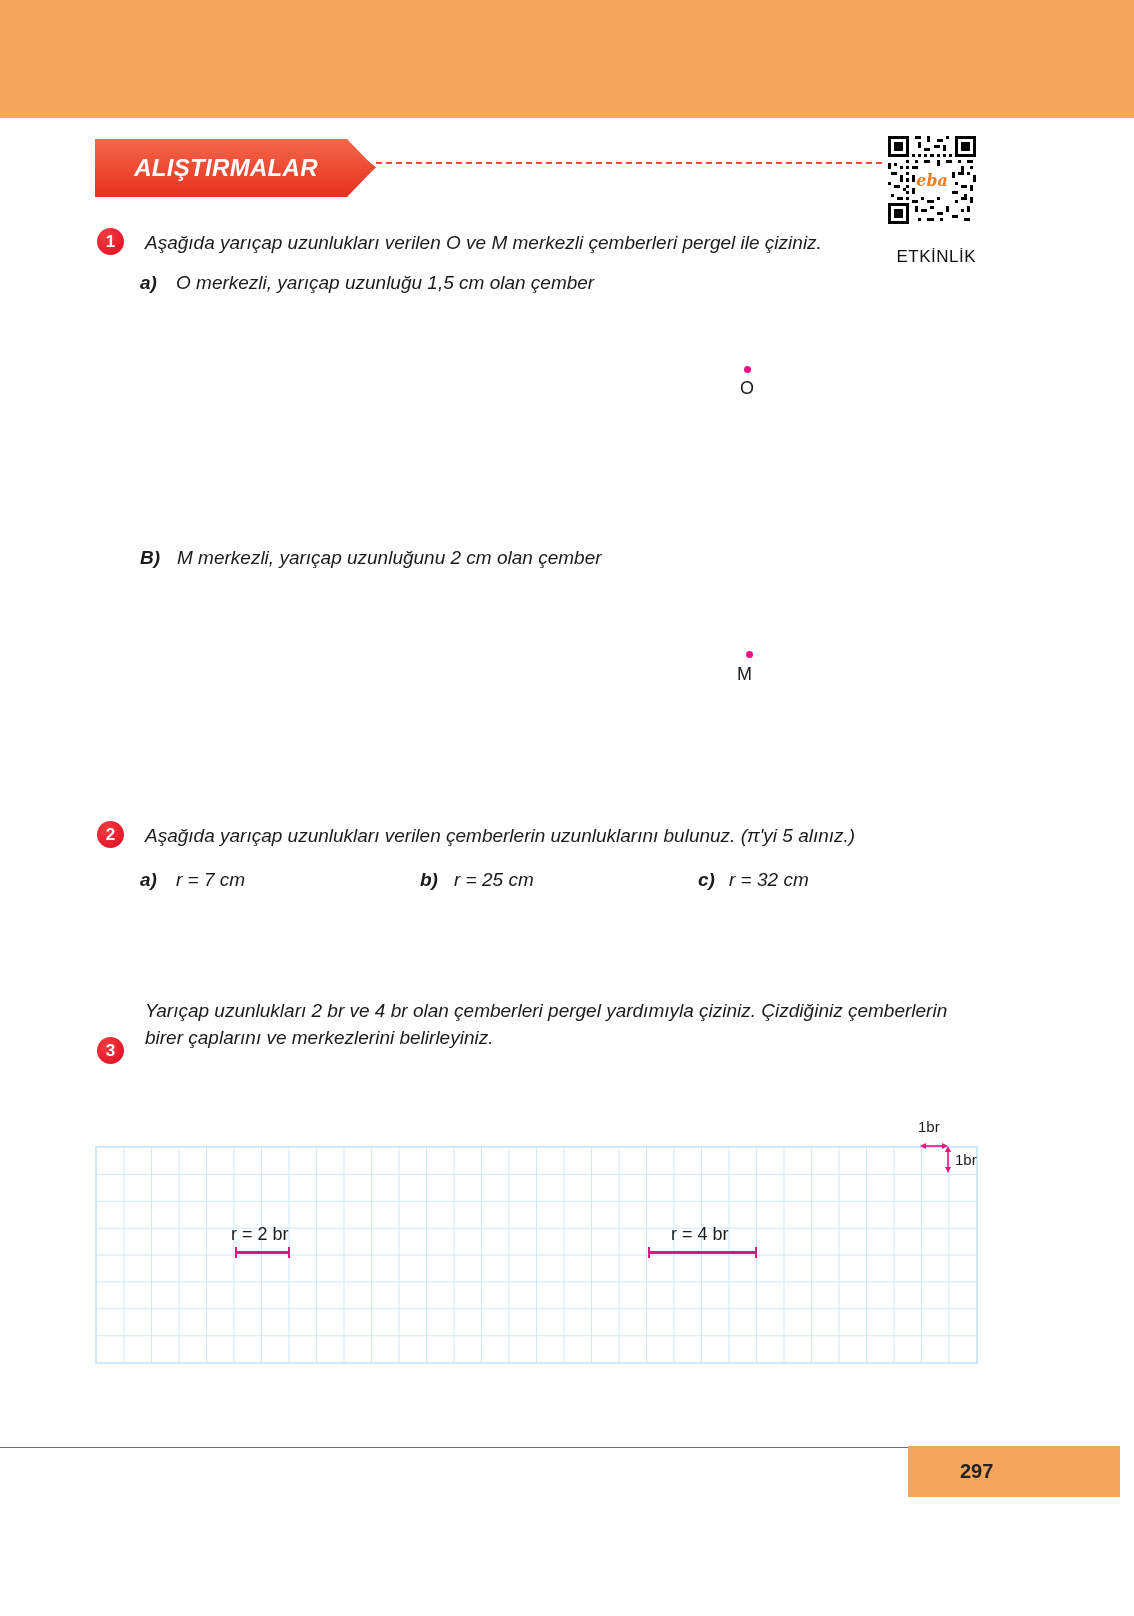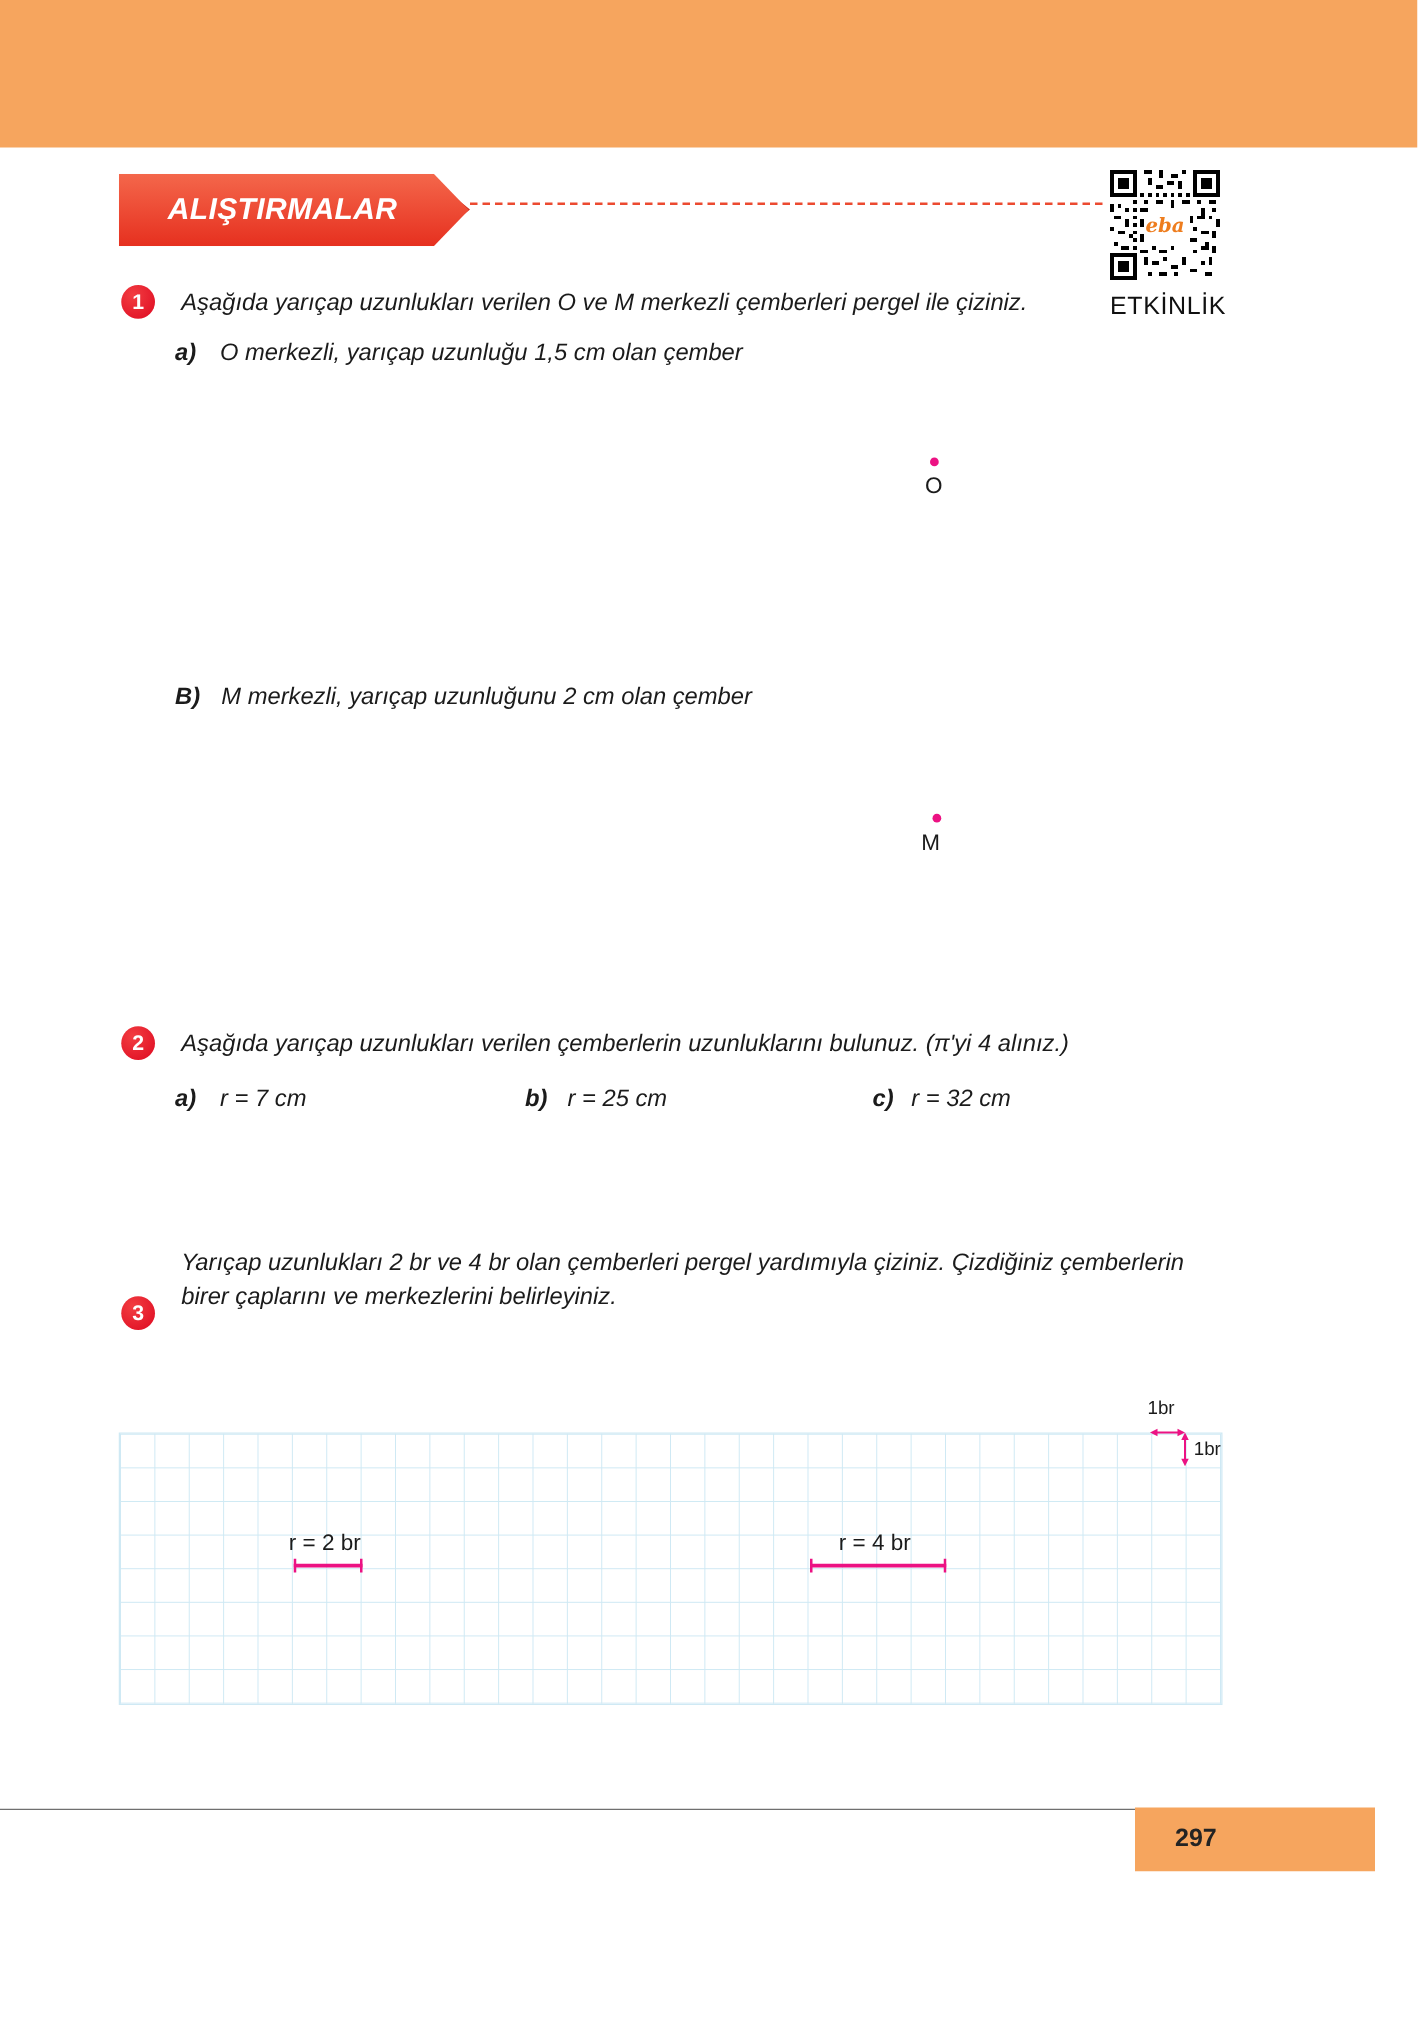--- a/index.html
+++ b/index.html
@@ -27,21 +27,21 @@
     display: flex; align-items: center; justify-content: center;
   }
   .banner-text {
     color: #ffffff; font-weight: bold; font-style: italic;
     font-size: 24px; letter-spacing: .3px; padding-right: 18px;
   }
   .dash-line { left: 376px; top: 162px; width: 506px; height: 0; border-top: 2px dashed #ec4a31; }
 
   .qr-block { left: 888px; top: 136px; width: 88px; text-align: right; }
   .qr-block svg { display: block; width: 88px; height: 88px; }
-  .qr-caption { margin-top: 10px; font-size: 20px; letter-spacing: .5px; color: #101010; }
+  .qr-caption { margin-top: 23px; font-size: 17px; letter-spacing: .5px; color: #101010; }
 
   .badge {
     width: 27px; height: 27px; border-radius: 50%;
     background: radial-gradient(circle at 35% 30%, #f23d41, #de0921);
     color: #fff; font-weight: bold; font-size: 17px;
     display: flex; align-items: center; justify-content: center;
   }
   .q-text { font-size: 19px; font-style: italic; }
   .bold { font-weight: bold; }
 
@@ -56,21 +56,21 @@
       linear-gradient(to bottom, #cfe9f4 1px, transparent 1px);
     background-size: 27.5px 26.9px;
   }
   .unit-label { font-size: 15px; }
   .seg-label { font-size: 18px; }
   .seg { height: 3px; background: #ec1283; }
   .seg::before, .seg::after { content: ""; position: absolute; width: 2px; height: 11px; top: -4px; background: #ec1283; }
   .seg::before { left: 0; } .seg::after { right: 0; }
 
   .footer-line { left: 0; top: 1447px; width: 908px; height: 1px; background: #6f6f6f; }
-  .page-box { left: 908px; top: 1446px; width: 192px; height: 51px; background: #f6a55e; display: flex; align-items: center; }
+  .page-box { left: 908px; top: 1446px; width: 192px; height: 51px; background: #f6a55e; display: flex; align-items: center; padding-left: 20px; }
   .page-num { margin-left: 32px; font-size: 20px; font-weight: bold; color: #232323; }
 </style>
 </head>
 <body>
 
 <div class="abs top-band"></div>
 
 <div class="abs banner-shadow"></div>
 <div class="abs banner">
   <span class="banner-text">ALIŞTIRMALAR</span>
@@ -118,21 +118,21 @@
 <div class="abs dot" style="left:744px;top:366px"></div>
 <div class="abs pt-label" style="left:740px;top:378px">O</div>
 
 <div class="abs q-text bold" style="left:140px;top:547px">B)</div>
 <div class="abs q-text" style="left:177px;top:547px">M merkezli, yarıçap uzunluğunu 2 cm olan çember</div>
 
 <div class="abs dot" style="left:746px;top:651px"></div>
 <div class="abs pt-label" style="left:737px;top:664px">M</div>
 
 <div class="abs badge" style="left:97px;top:821px">2</div>
-<div class="abs q-text" style="left:145px;top:825px">Aşağıda yarıçap uzunlukları verilen çemberlerin uzunluklarını bulunuz. (π'yi 4 alınız.)</div>
+<div class="abs q-text" style="left:145px;top:825px">Aşağıda yarıçap uzunlukları verilen çemberlerin uzunluklarını bulunuz. (π'yi 5 alınız.)</div>
 
 <div class="abs q-text bold" style="left:140px;top:869px">a)</div>
 <div class="abs q-text" style="left:176px;top:869px">r = 7 cm</div>
 <div class="abs q-text bold" style="left:420px;top:869px">b)</div>
 <div class="abs q-text" style="left:454px;top:869px">r = 25 cm</div>
 <div class="abs q-text bold" style="left:698px;top:869px">c)</div>
 <div class="abs q-text" style="left:729px;top:869px">r = 32 cm</div>
 
 <div class="abs badge" style="left:97px;top:1037px">3</div>
 <div class="abs q-text" style="left:145px;top:997px;width:845px;line-height:27px">Yarıçap uzunlukları 2 br ve 4 br olan çemberleri pergel yardımıyla çiziniz. Çizdiğiniz çemberlerin birer çaplarını ve merkezlerini belirleyiniz.</div>

